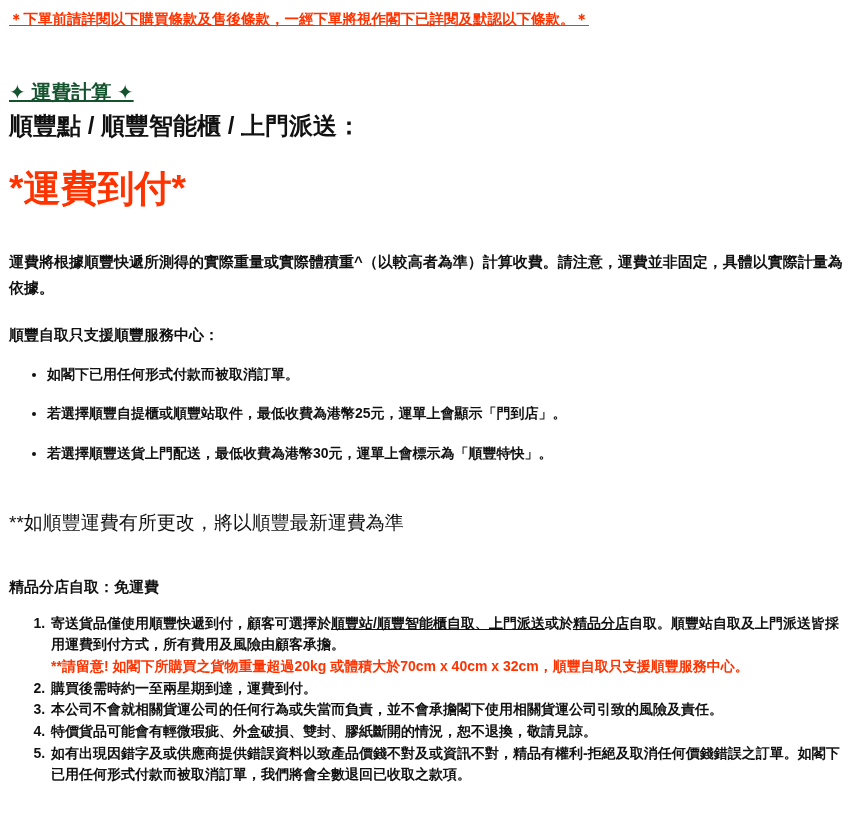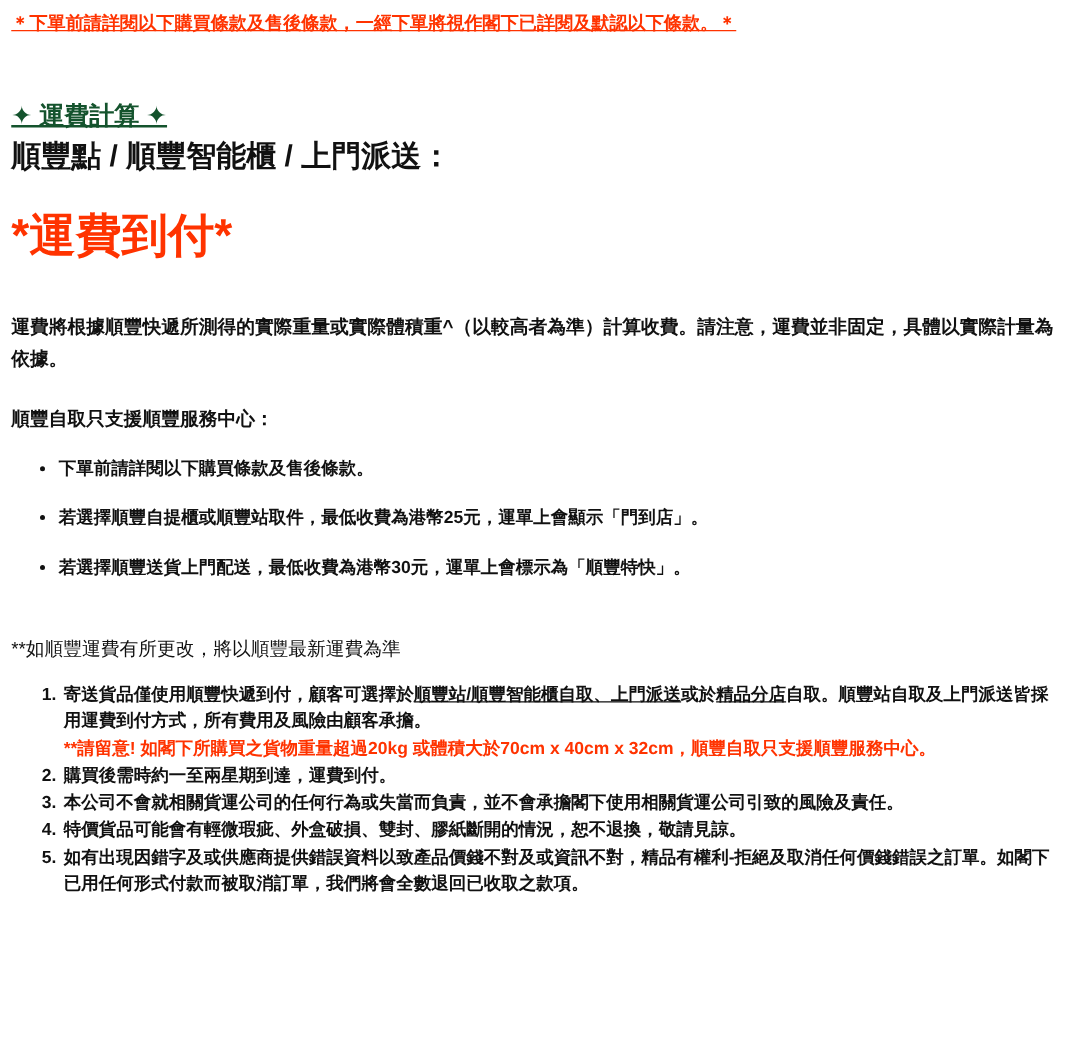--- a/index.html
+++ b/index.html
@@ -69,21 +69,21 @@
     padding-left: 38px;
     font-size: 14px;
     font-weight: bold;
   }
   ul.delivery-list li {
     margin-bottom: 20px;
     line-height: 1.4;
   }
   ul.delivery-list li:last-child { margin-bottom: 0; }
   .note-plain {
-    font-size: 15px;
+    font-size: 19px;
     font-weight: normal;
     margin: 46px 0 0 0;
   }
   .pickup-free {
     font-size: 15px;
     font-weight: bold;
     margin: 42px 0 0 0;
   }
   ol.terms-list {
     margin: 16px 0 0 0;
@@ -113,27 +113,28 @@
 
   <h3 class="sub-heading">順豐點 / 順豐智能櫃 / 上門派送：</h3>
 
   <h1 class="big-title">*運費到付*</h1>
 
   <p class="para-bold">運費將根據順豐快遞所測得的實際重量或實際體積重^（以較高者為準）計算收費。請注意，運費並非固定，具體以實際計量為依據。</p>
 
   <p class="para-intro">順豐自取只支援順豐服務中心：</p>
 
   <ul class="delivery-list">
-    <li>下單前請詳閱以下購買條款及售後條款。</li>
+    <li>如閣下已用任何形式付款而被取消訂單。</li>
     <li>若選擇順豐自提櫃或順豐站取件，最低收費為港幣25元，運單上會顯示「門到店」。</li>
     <li>若選擇順豐送貨上門配送，最低收費為港幣30元，運單上會標示為「順豐特快」。</li>
   </ul>
 
   <p class="note-plain">**如順豐運費有所更改，將以順豐最新運費為準</p>
 
+  <p class="pickup-free">精品分店自取：免運費</p>
 
 
   <ol class="terms-list">
     <li>
       <span>寄送貨品僅使用順豐快遞到付，顧客可選擇於</span><span class="u">順豐站/順豐智能櫃自取、上門派送</span><span>或於</span><span class="u">精品分店</span><span>自取。順豐站自取及上門派送皆採用運費到付方式，所有費用及風險由顧客承擔。</span><br>
       <span class="warning-red">**請留意! 如閣下所購買之貨物重量超過20kg 或體積大於70cm x 40cm x 32cm，順豐自取只支援順豐服務中心。</span>
     </li>
     <li>購買後需時約一至兩星期到達，運費到付。</li>
     <li>本公司不會就相關貨運公司的任何行為或失當而負責，並不會承擔閣下使用相關貨運公司引致的風險及責任。</li>
     <li>特價貨品可能會有輕微瑕疵、外盒破損、雙封、膠紙斷開的情況，恕不退換，敬請見諒。</li>

